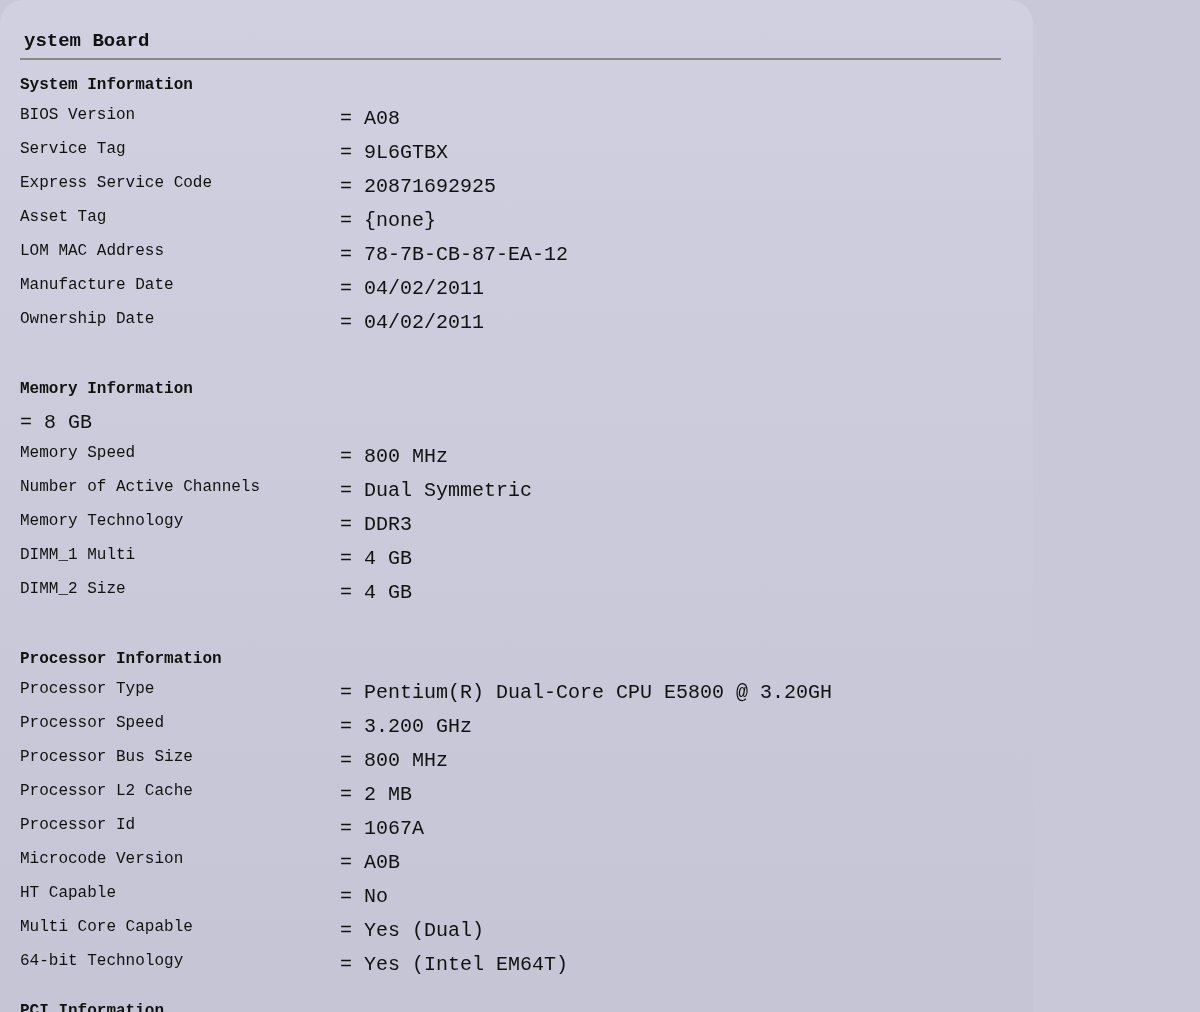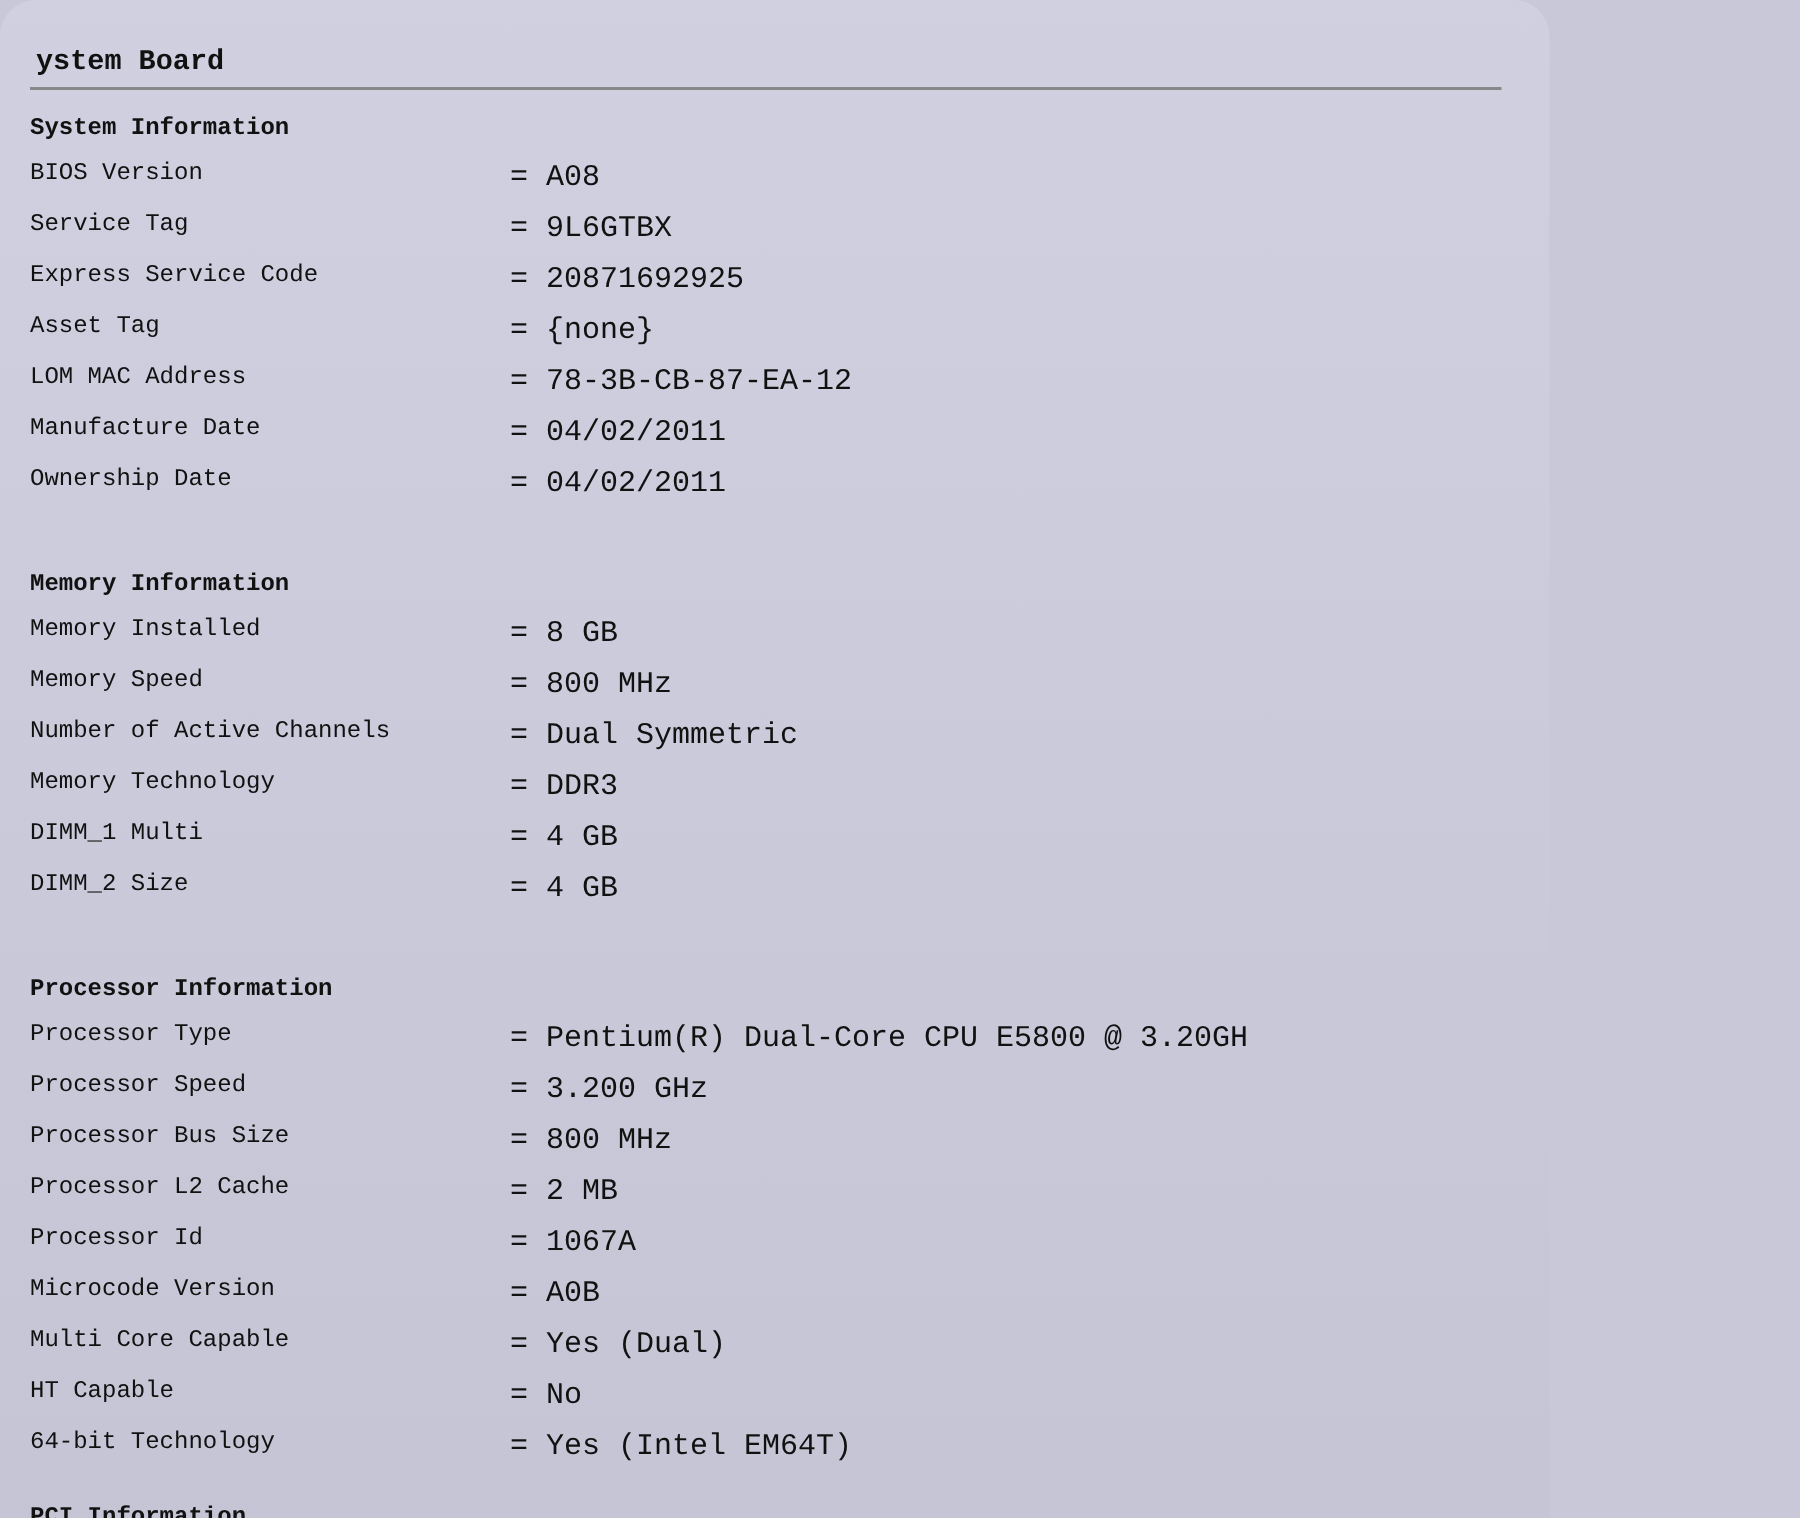--- a/index.html
+++ b/index.html
@@ -101,40 +101,39 @@
         <div class="info-row">
       <span class="info-label">Express Service Code</span>
       <span class="info-value">= 20871692925</span>
     </div>
         <div class="info-row">
       <span class="info-label">Asset Tag</span>
       <span class="info-value">= {none}</span>
     </div>
         <div class="info-row">
       <span class="info-label">LOM MAC Address</span>
-      <span class="info-value">= 78-3B-CB-87-EA-12</span>
+      <span class="info-value">= 78-7B-CB-87-EA-12</span>
     </div>
         <div class="info-row">
       <span class="info-label">Manufacture Date</span>
       <span class="info-value">= 04/02/2011</span>
     </div>
         <div class="info-row">
       <span class="info-label">Ownership Date</span>
       <span class="info-value">= 04/02/2011</span>
     </div>
       </div>
   </div>
 
   <div class="divider"></div>
 
   <div class="info-section">
     <div class="section-header">Memory Information</div>
     <div class="info-table">
     <div class="info-row">
-      <span class="info-label">Memory Installed</span>
       <span class="info-value">= 8 GB</span>
     </div>
         <div class="info-row">
       <span class="info-label">Memory Speed</span>
       <span class="info-value">= 800 MHz</span>
     </div>
         <div class="info-row">
       <span class="info-label">Number of Active Channels</span>
       <span class="info-value">= Dual Symmetric</span>
     </div>
@@ -176,28 +175,28 @@
     </div>
         <div class="info-row">
       <span class="info-label">Processor Id</span>
       <span class="info-value">= 1067A</span>
     </div>
         <div class="info-row">
       <span class="info-label">Microcode Version</span>
       <span class="info-value">= A0B</span>
     </div>
         <div class="info-row">
+      <span class="info-label">HT Capable</span>
+      <span class="info-value">= No</span>
+    </div>
+        <div class="info-row">
       <span class="info-label">Multi Core Capable</span>
       <span class="info-value">= Yes (Dual)</span>
     </div>
         <div class="info-row">
-      <span class="info-label">HT Capable</span>
-      <span class="info-value">= No</span>
-    </div>
-        <div class="info-row">
       <span class="info-label">64-bit Technology</span>
       <span class="info-value">= Yes (Intel EM64T)</span>
     </div>
       </div>
   </div>
 
   <div class="info-section">
     <div class="section-header">PCI Information</div>
   </div>
 

